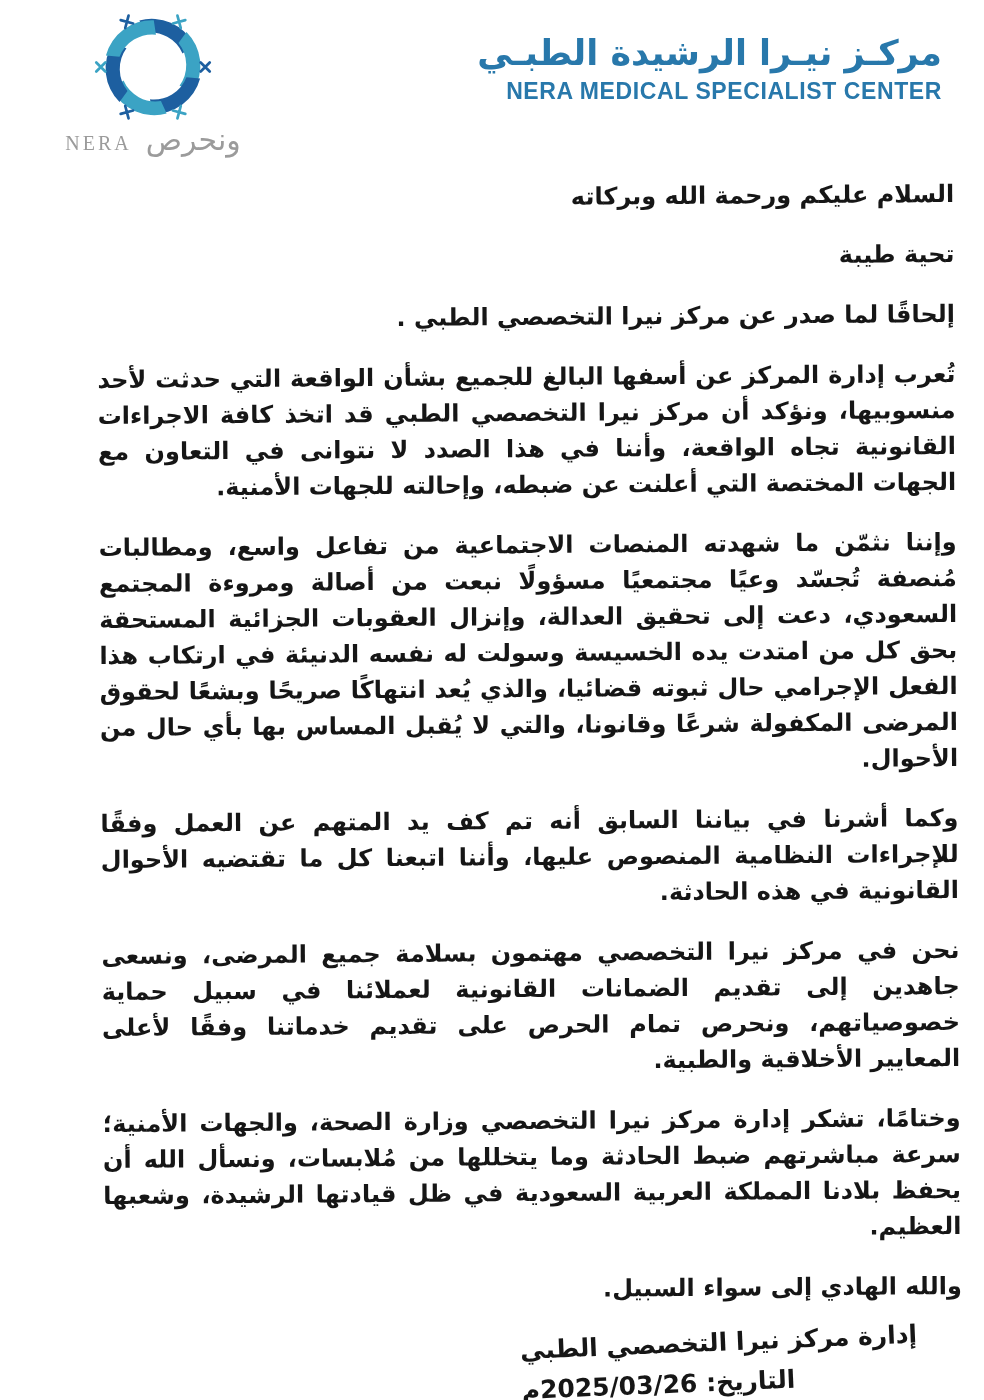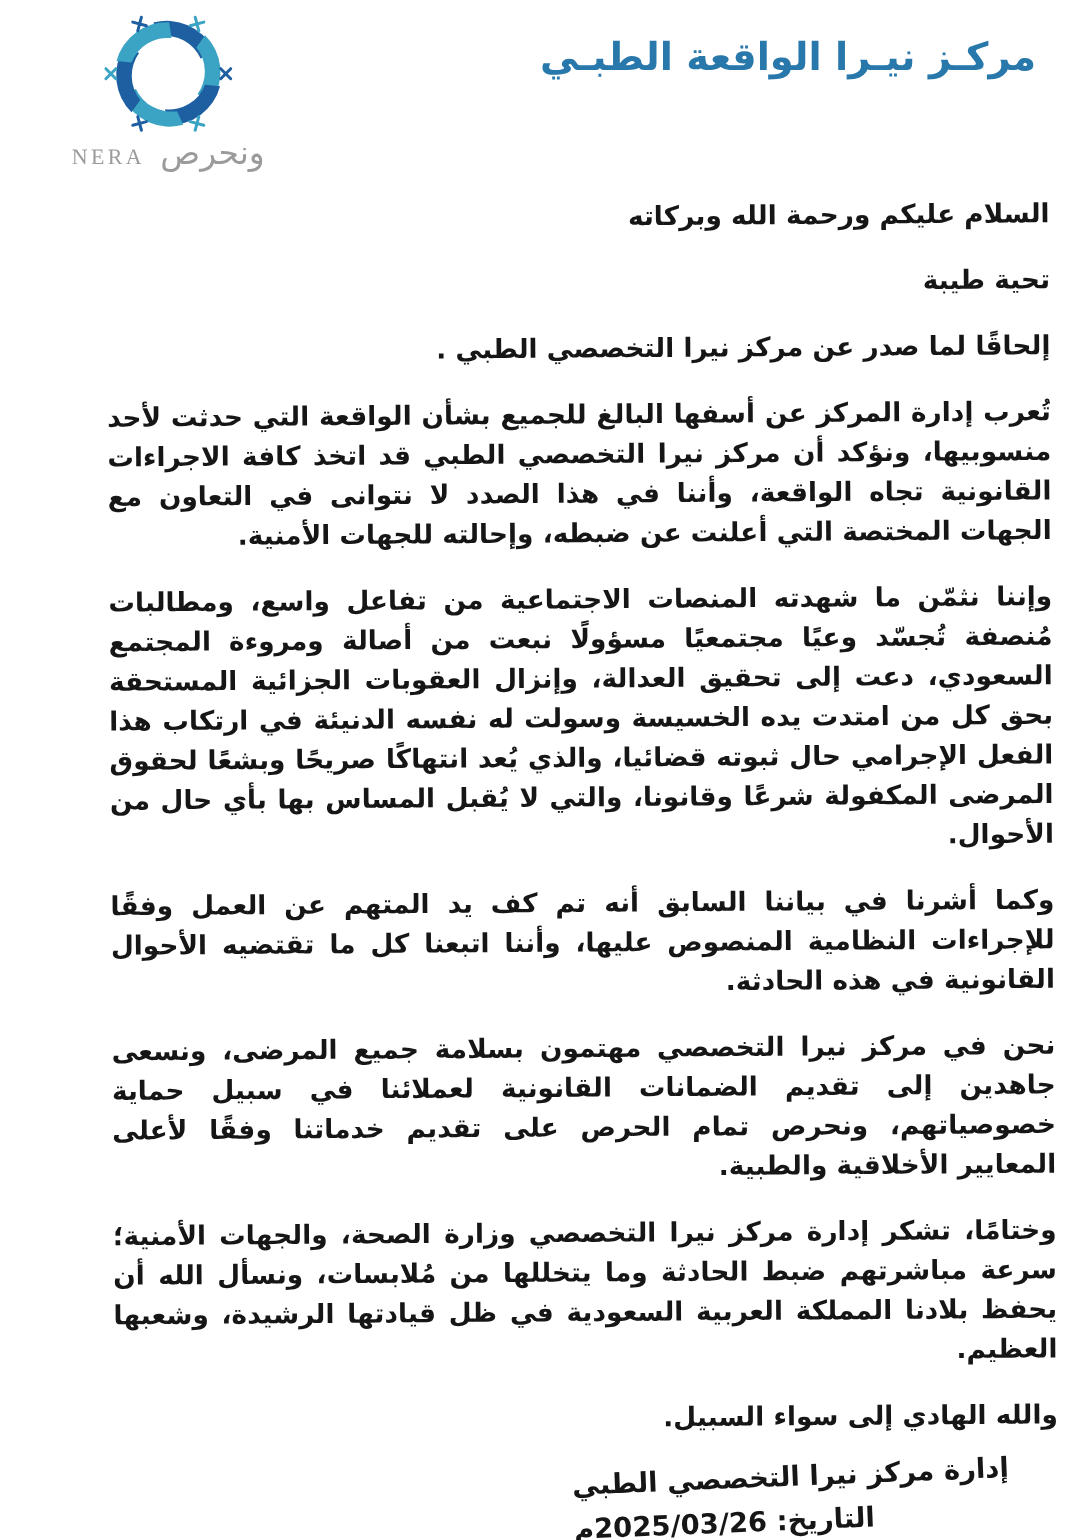--- a/index.html
+++ b/index.html
@@ -56,21 +56,22 @@
           <path d="M -4,-50 L 4,-42 M 4,-50 L -4,-42" fill="none" stroke-width="2.4" stroke-linecap="round" transform="rotate(330)" stroke="#1d5fa0"></path>
         </g>
       </svg>
       <div class="wordmark">
         <span class="en">NERA</span>
         <span class="ar">ونحرص</span>
       </div>
     </div>
 
     <div class="titles">
-      <div class="t-ar">مركـز نيـرا الواقعة الطبـي</div>
+      <div class="t-ar">مركـز نيـرا الرشيدة الطبـي</div>
+      <div class="t-en">NERA MEDICAL SPECIALIST CENTER</div>
     </div>
   </div>
 
   <div class="letter">
     <p class="short">السلام عليكم ورحمة الله وبركاته</p>
     <p class="short">تحية طيبة</p>
     <p class="short">إلحاقًا لما صدر عن مركز نيرا التخصصي الطبي .</p>
 
     <p>تُعرب إدارة المركز عن أسفها البالغ للجميع بشأن الواقعة التي حدثت لأحد منسوبيها، ونؤكد أن مركز نيرا التخصصي الطبي قد اتخذ كافة الاجراءات القانونية تجاه الواقعة، وأننا في هذا الصدد لا نتوانى في التعاون مع الجهات المختصة التي أعلنت عن ضبطه، وإحالته للجهات الأمنية.</p>
     <p>وإننا نثمّن ما شهدته المنصات الاجتماعية من تفاعل واسع، ومطالبات مُنصفة تُجسّد وعيًا مجتمعيًا مسؤولًا نبعت من أصالة ومروءة المجتمع السعودي، دعت إلى تحقيق العدالة، وإنزال العقوبات الجزائية المستحقة بحق كل من امتدت يده الخسيسة وسولت له نفسه الدنيئة في ارتكاب هذا الفعل الإجرامي حال ثبوته قضائيا، والذي يُعد انتهاكًا صريحًا وبشعًا لحقوق المرضى المكفولة شرعًا وقانونا، والتي لا يُقبل المساس بها بأي حال من الأحوال.</p>

